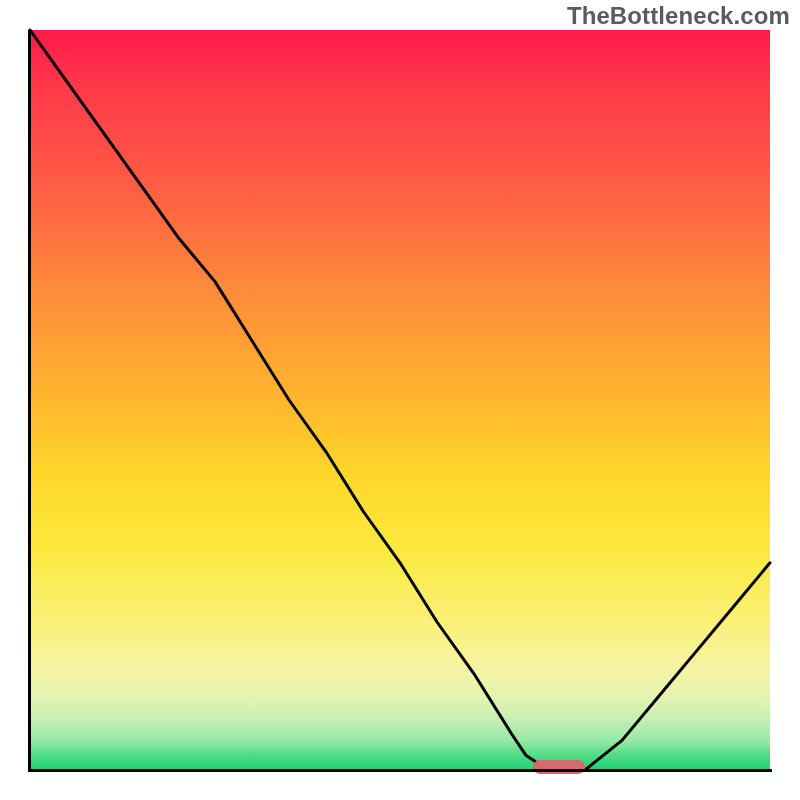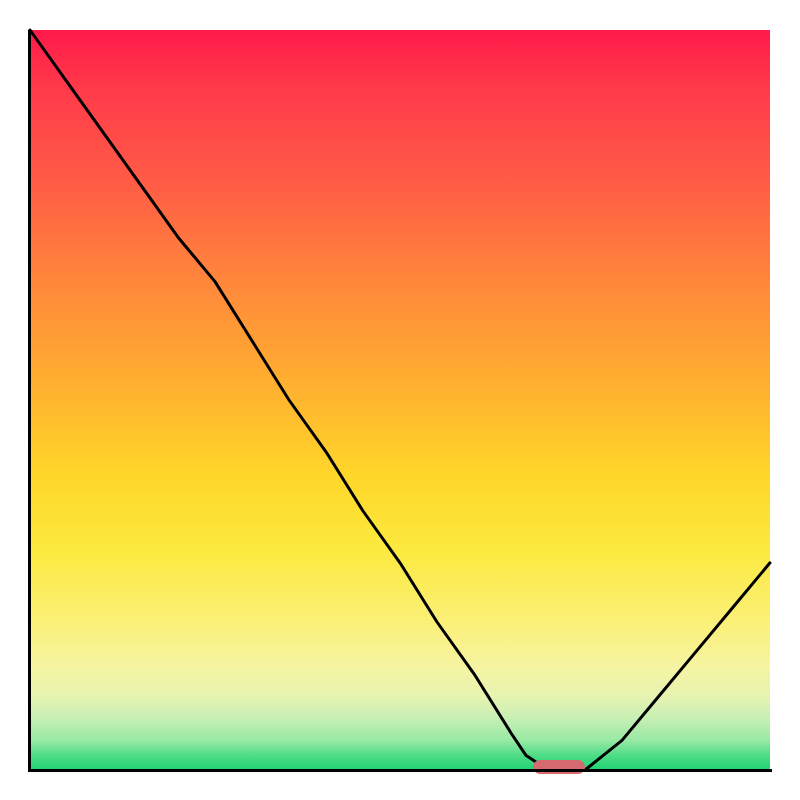--- a/index.html
+++ b/index.html
@@ -83,20 +83,21 @@
     height: 14px;
     border-radius: 7px;
     background: #d56a71;
   }
 </style>
 </head>
 <body>
 
 <div class="chart-container">
 
+  <div class="watermark">TheBottleneck.com</div>
 
   <div class="plot-area">
     <div class="gradient-bg"></div>
 
     <svg class="curve" viewBox="0 0 740 740" preserveAspectRatio="none">
       <path fill="none" stroke="#000" stroke-width="3" stroke-linejoin="round" stroke-linecap="round" d="M0.0 0.0 L37.0 51.8 L74.0 103.6 L111.0 155.4 L148.0 207.2 L185.0 251.6 L222.0 310.8 L259.0 370.0 L296.0 421.8 L333.0 481.0 L370.0 532.8 L407.0 592.0 L444.0 643.8 L481.0 703.0 L495.8 725.2 L518.0 740.0 L540.2 740.0 L555.0 740.0 L592.0 710.4 L629.0 666.0 L666.0 621.6 L703.0 577.2 L740.0 532.8"></path>
     </svg>
 
     <div class="marker" style="left: 503.2px; width: 51.8px; top: 730px;"></div>
   </div>

